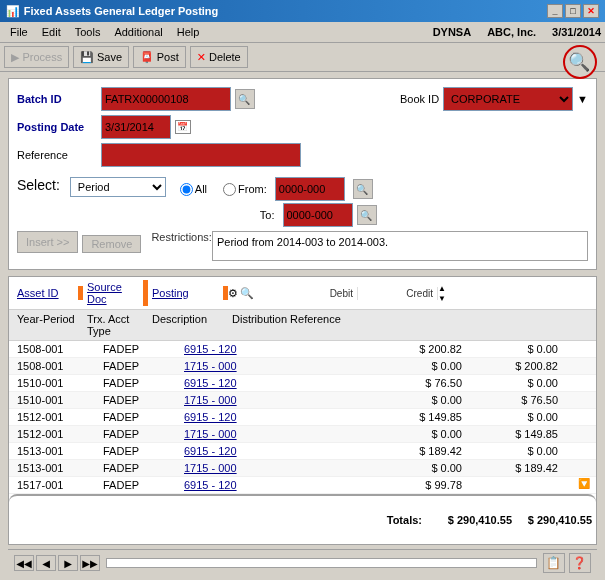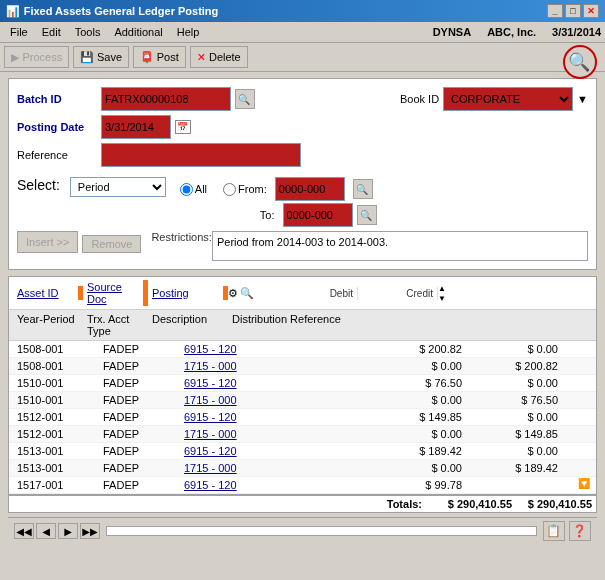--- a/index.html
+++ b/index.html
@@ -195,25 +195,26 @@
       gap: 16px;
     }
     .table-row-item:nth-child(even) { background: #f8f8f8; }
     .table-cell {
       font-size: 11px;
       padding: 1px 4px;
       overflow: hidden;
     }
     .table-totals {
       display: flex;
-      padding: 2px 4px;
+      padding: 18px 4px;
       border-top: 2px solid #a0a0a0;
       background: white;
       font-size: 11px;
       font-weight: bold;
+      border-radius: 8px;
     }
     .col1 { width: 70px; }
     .col2 { width: 65px; }
     .col3 { width: 80px; }
     .col5 { width: 90px; text-align: right; }
     .col6 { width: 80px; text-align: right; }
     .col-tools { width: 40px; display: flex; align-items: center; gap: 2px; }
     .bottom-bar {
       background: #d4d0c8;
       border-top: 1px solid #a0a0a0;

